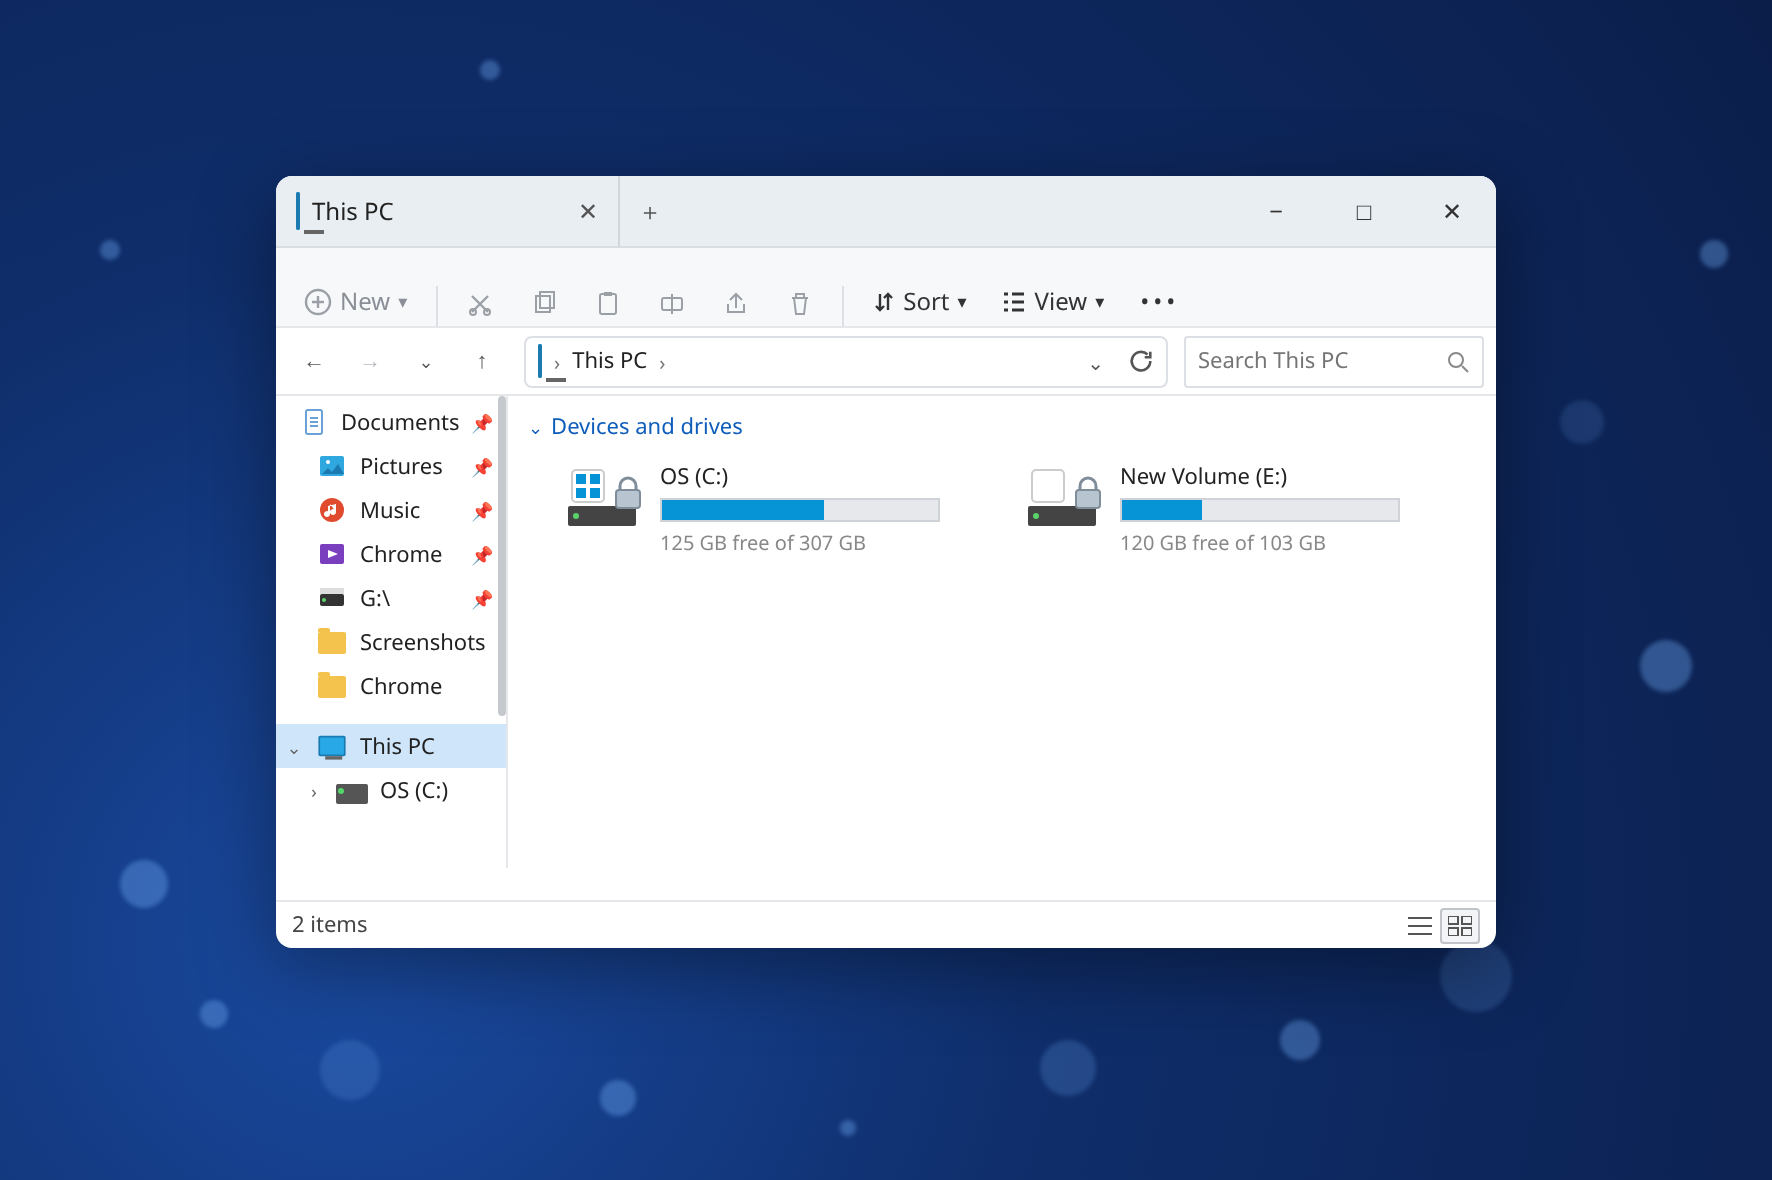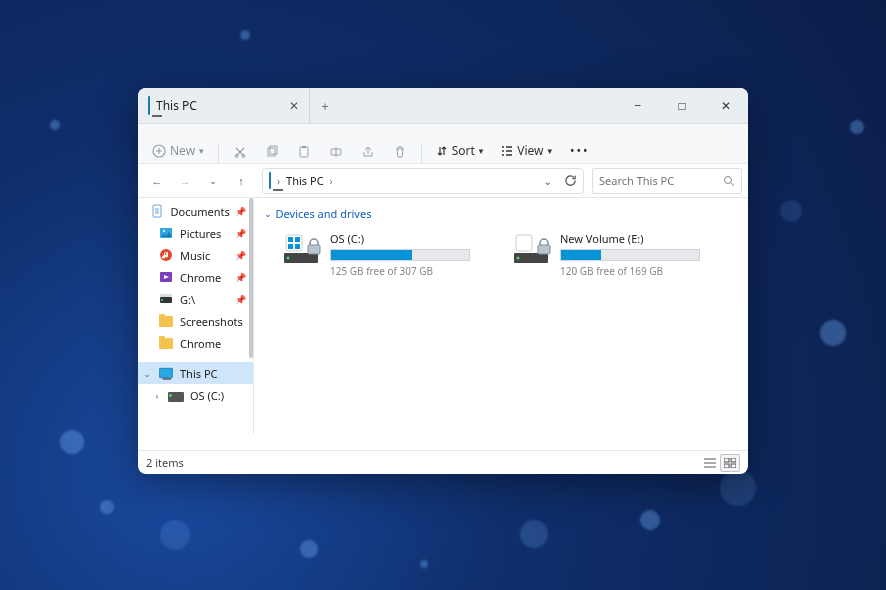--- a/index.html
+++ b/index.html
@@ -348,21 +348,21 @@
       <rect x="2" y="8" width="12" height="9" rx="1.5" fill="#b8c4d0" stroke="#7f8c99"></rect>
       <path d="M4 8V6a4 4 0 0 1 8 0v2" fill="none" stroke="#7f8c99" stroke-width="1.5"></path>
     </g>
   </svg>
             </div>
     <div class="drive-body">
       <div class="drive-name">New Volume (E:)</div>
       <div class="bar">
                 <div class="bar-fill" style="width:29%"></div>
               </div>
-      <div class="drive-sub">120 GB free of 169 GB</div>
+      <div class="drive-sub">120 GB free of 103 GB</div>
     </div>
   </div>
         </div>
     </div>
   </div>
 
   <div class="statusbar">
     <span>2 items</span>
     <div class="spacer"></div>
     <div class="view-toggle">

